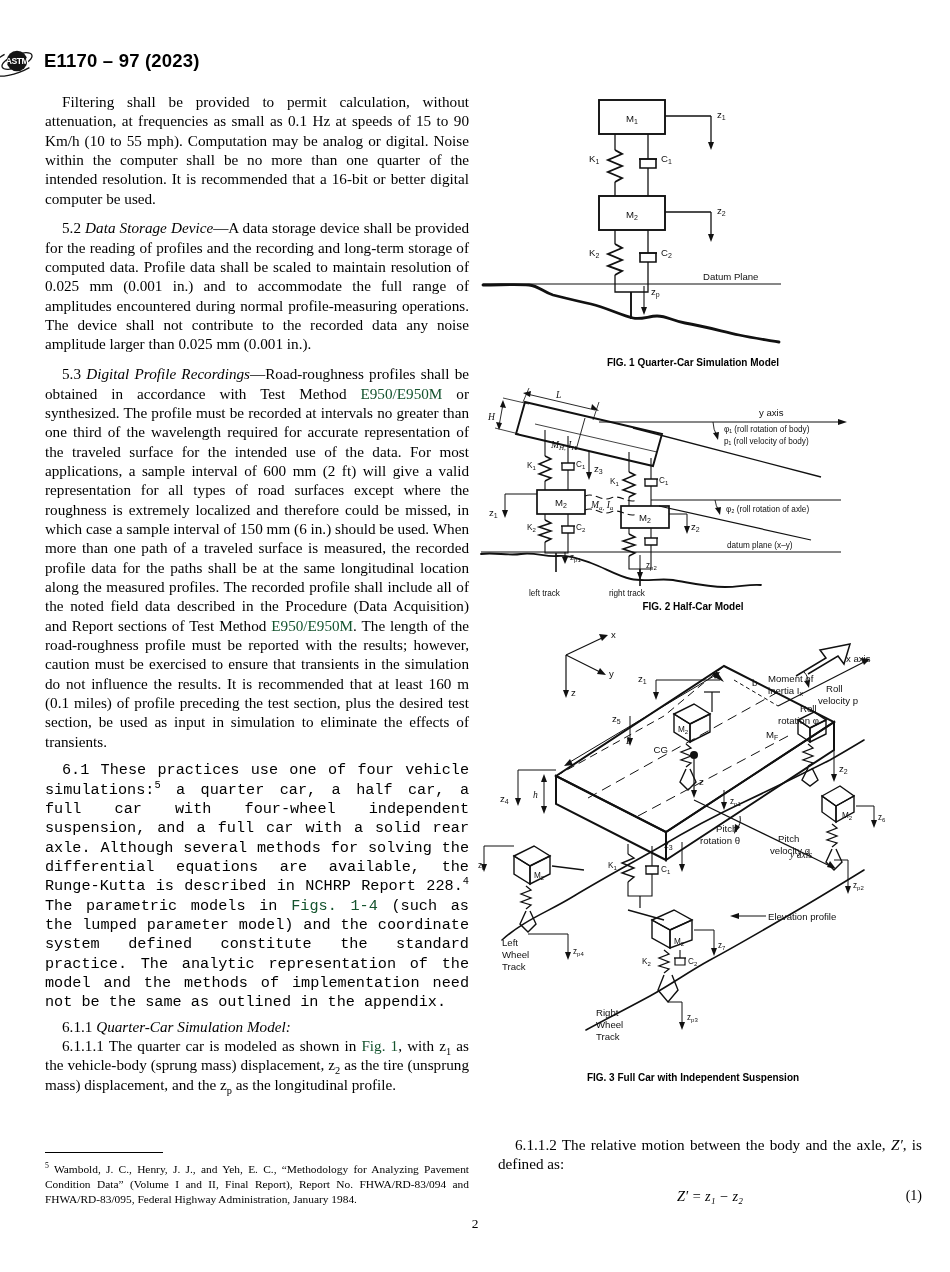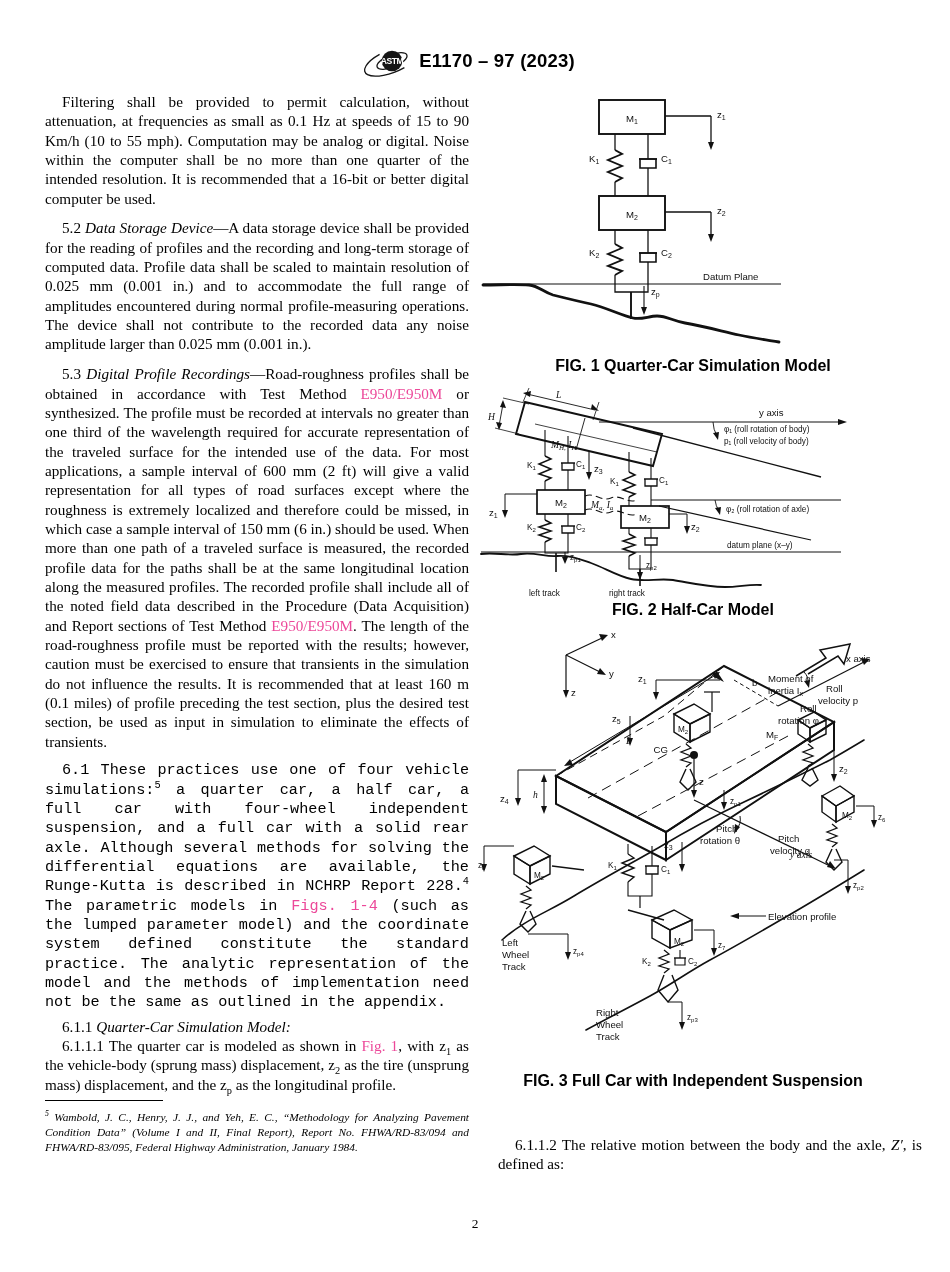--- a/index.html
+++ b/index.html
@@ -10,21 +10,21 @@
     font-family:"Liberation Serif", serif;
     color:#000;
     position:relative;
     overflow:hidden;
   }
   .page{position:absolute;inset:0;}
 
   
   .header{
     position:absolute;left:0;top:44px;width:950px;
-    display:flex;align-items:center;justify-content:center;gap:10px;
+    display:flex;align-items:center;gap:10px;
   }
   .astm-logo{width:34px;height:34px;position:relative;display:block;}
   .header-title{
     font-family:"Liberation Sans", sans-serif;
     font-weight:bold;font-size:18.5px;letter-spacing:.2px;
   }
 
   
   .col-left{
     position:absolute;left:45px;top:92px;width:424px;
@@ -32,40 +32,40 @@
     text-align:justify;text-justify:inter-word;
   }
   .col-right{
     position:absolute;left:481px;top:92px;width:424px;
   }
   p{margin:0;}
   .para{margin:0 0 0 0;text-indent:17px;}
   .para + .para{margin-top:10.5px;}
   .tight{margin-top:0;font-family:Liberation Mono, monospace;}
   i,.it{}
-  .lnk{color:#ec4899;}
+  .lnk{color:#14532d;}
   sup{font-size:.68em;vertical-align:super;line-height:0;}
   sub{font-size:.68em;vertical-align:sub;line-height:0;}
 
   h2.sec{
     font-family:"Liberation Serif", serif;
     font-weight:bold;font-size:15.4px;margin:17px 0 4px 0;
     text-indent:0;
   }
 
   
-  .footnote-wrap{position:absolute;left:45px;top:1100px;width:424px;font-style:italic;}
+  .footnote-wrap{position:absolute;left:45px;top:1152px;width:424px;}
   .fn-rule{width:118px;height:1px;background:#000;margin-bottom:9px;}
   .footnote{font-size:11.4px;line-height:1.3;text-align:justify;}
 
   
   .figure{position:absolute;}
   .fig-cap{
     font-family:"Liberation Sans", sans-serif;
-    font-weight:bold;font-size:16px;text-align:center;width:100%;
+    font-weight:bold;font-size:10px;text-align:center;width:100%;
   }
   svg{display:block;overflow:visible;}
   .fg-txt{font-family:"Liberation Sans", sans-serif;font-size:9.6px;fill:#111;}
   .fg-txt-s{font-family:"Liberation Sans", sans-serif;font-size:8.2px;fill:#111;}
   .fg-txt-i{font-family:"Liberation Serif", serif;font-style:italic;font-size:9.6px;fill:#111;}
   .ln{stroke:#111;fill:none;}
 
   
   .eq-row{position:relative;width:424px;margin-top:13px;height:22px;}
   .eq{position:absolute;left:0;right:0;text-align:center;font-size:14.4px;font-style:italic;}
@@ -500,19 +500,23 @@
         <text x="290" y="300" class="fg-txt">Elevation profile</text>
         <line x1="288" y1="296" x2="258" y2="296" class="ln" stroke-width="1"></line>
         <polygon points="252,296 261,293 261,299" fill="#111"></polygon>
       </svg>
       <div class="fig-cap" style="margin-top:2px">FIG. 3  Full Car with Independent Suspension</div>
     </div>
 
     <div style="position:absolute;left:17px;top:1043px;width:424px;
                 font-size:15.2px;line-height:1.272;text-align:justify;">
       <p class="para"><span>6.1.1.2</span><span> The relative motion between the body and the axle, </span><i>Z′</i><span>, is defined as:</span></p>
+      <div class="eq-row">
+        <span class="eq">Z′ = z₁ − z₂</span>
+        <span class="eq-num">(1)</span>
+      </div>
     </div>
 
   </div>
 
   <div class="page-number">2</div>
 
 </div>
 
 </body></html>

